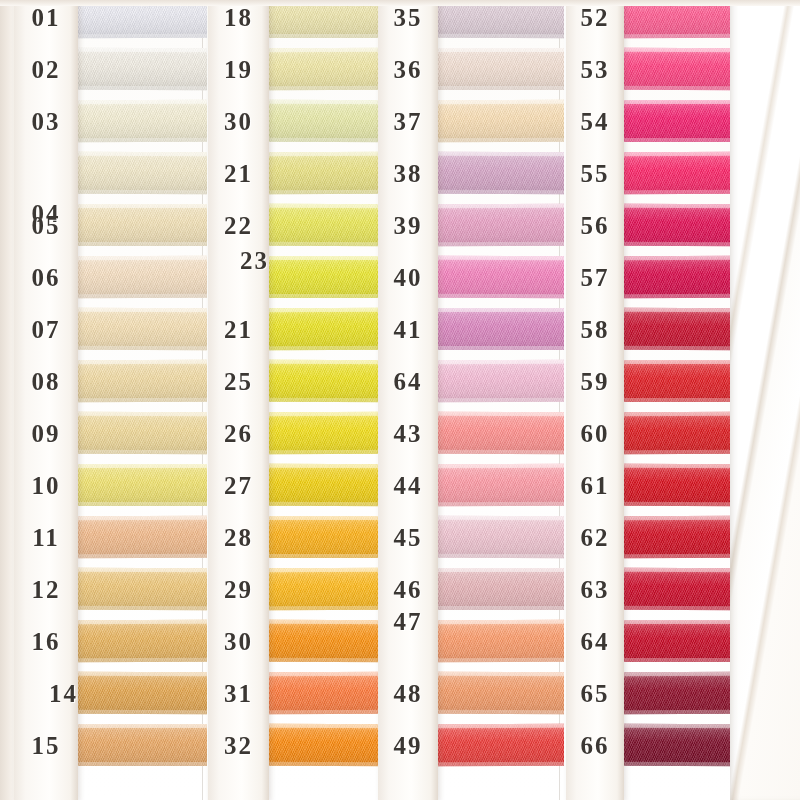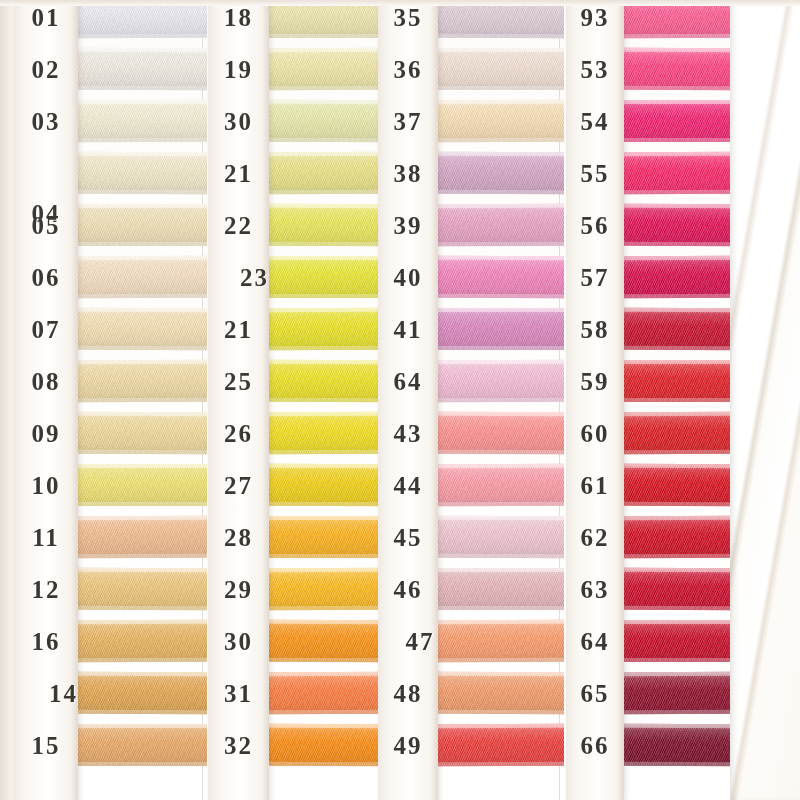--- a/index.html
+++ b/index.html
@@ -349,21 +349,21 @@
             <div class="edge-top"></div>
             <div class="edge-bot"></div>
           </div>
         </div>
         <div class="label-strip" style="left: 208px; width: 61px;">
           <div class="num" style="top: 22px;">18</div>
           <div class="num" style="top: 74px; text-align: center;">19</div>
           <div class="num" style="top: 126px;">30</div>
           <div class="num" style="top: 178px;">21</div>
           <div class="num" style="top: 230px;">22</div>
-          <div class="num" style="top: 282px; padding-left: 16px;">23</div>
+          <div class="num" style="top: 265px; padding-left: 16px;">23</div>
           <div class="num" style="top: 334px;">21</div>
           <div class="num" style="top: 386px;">25</div>
           <div class="num" style="top: 438px;">26</div>
           <div class="num" style="top: 490px;">27</div>
           <div class="num" style="top: 542px;">28</div>
           <div class="num" style="top: 594px;">29</div>
           <div class="num" style="top: 646px;">30</div>
           <div class="num" style="top: 698px;">31</div>
           <div class="num" style="top: 750px;">32</div>
         </div>
@@ -467,21 +467,21 @@
           <div class="num" style="top: 126px;">37</div>
           <div class="num" style="top: 178px;">38</div>
           <div class="num" style="top: 230px;">39</div>
           <div class="num" style="top: 282px;">40</div>
           <div class="num" style="top: 334px;">41</div>
           <div class="num" style="top: 386px;">64</div>
           <div class="num" style="top: 438px;">43</div>
           <div class="num" style="top: 490px;">44</div>
           <div class="num" style="top: 542px;">45</div>
           <div class="num" style="top: 594px;">46</div>
-          <div class="num" style="top: 646px; padding-left: 12px;">47</div>
+          <div class="num" style="top: 626px;">47</div>
           <div class="num" style="top: 698px;">48</div>
           <div class="num" style="top: 750px;">49</div>
         </div>
       </div>
       <div class="column">
         <div class="ribbon-area" style="left: 624px; width: 118px;">
           <div class="ribbon" title="52" style="top: 14px; height: 42px; background: rgb(253, 92, 145); transform: rotate(-0.13deg) scaleX(1.04);">
             <div class="weave"></div>
             <div class="sheen"></div>
             <div class="edge-top"></div>
@@ -566,21 +566,21 @@
             <div class="edge-bot"></div>
           </div>
           <div class="ribbon" title="66" style="top: 742px; height: 42px; background: rgb(124, 14, 41); transform: rotate(0.13deg) scaleX(1.04);">
             <div class="weave"></div>
             <div class="sheen"></div>
             <div class="edge-top"></div>
             <div class="edge-bot"></div>
           </div>
         </div>
         <div class="label-strip" style="left: 566px; width: 58px;">
-          <div class="num" style="top: 22px;">93</div>
+          <div class="num" style="top: 22px;">52</div>
           <div class="num" style="top: 74px;">53</div>
           <div class="num" style="top: 126px;">54</div>
           <div class="num" style="top: 178px;">55</div>
           <div class="num" style="top: 230px;">56</div>
           <div class="num" style="top: 282px;">57</div>
           <div class="num" style="top: 334px;">58</div>
           <div class="num" style="top: 386px;">59</div>
           <div class="num" style="top: 438px;">60</div>
           <div class="num" style="top: 490px;">61</div>
           <div class="num" style="top: 542px;">62</div>

